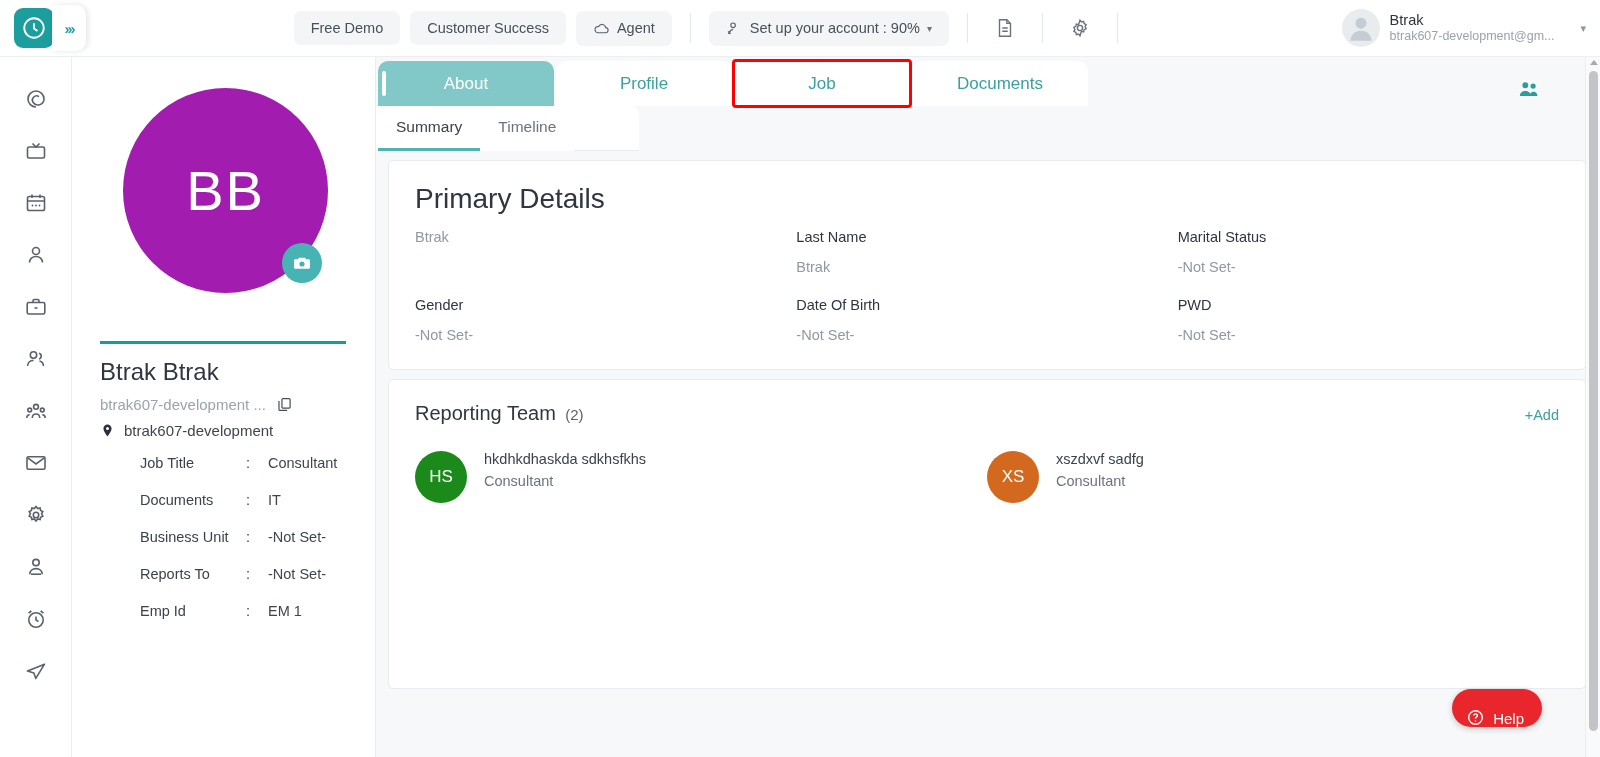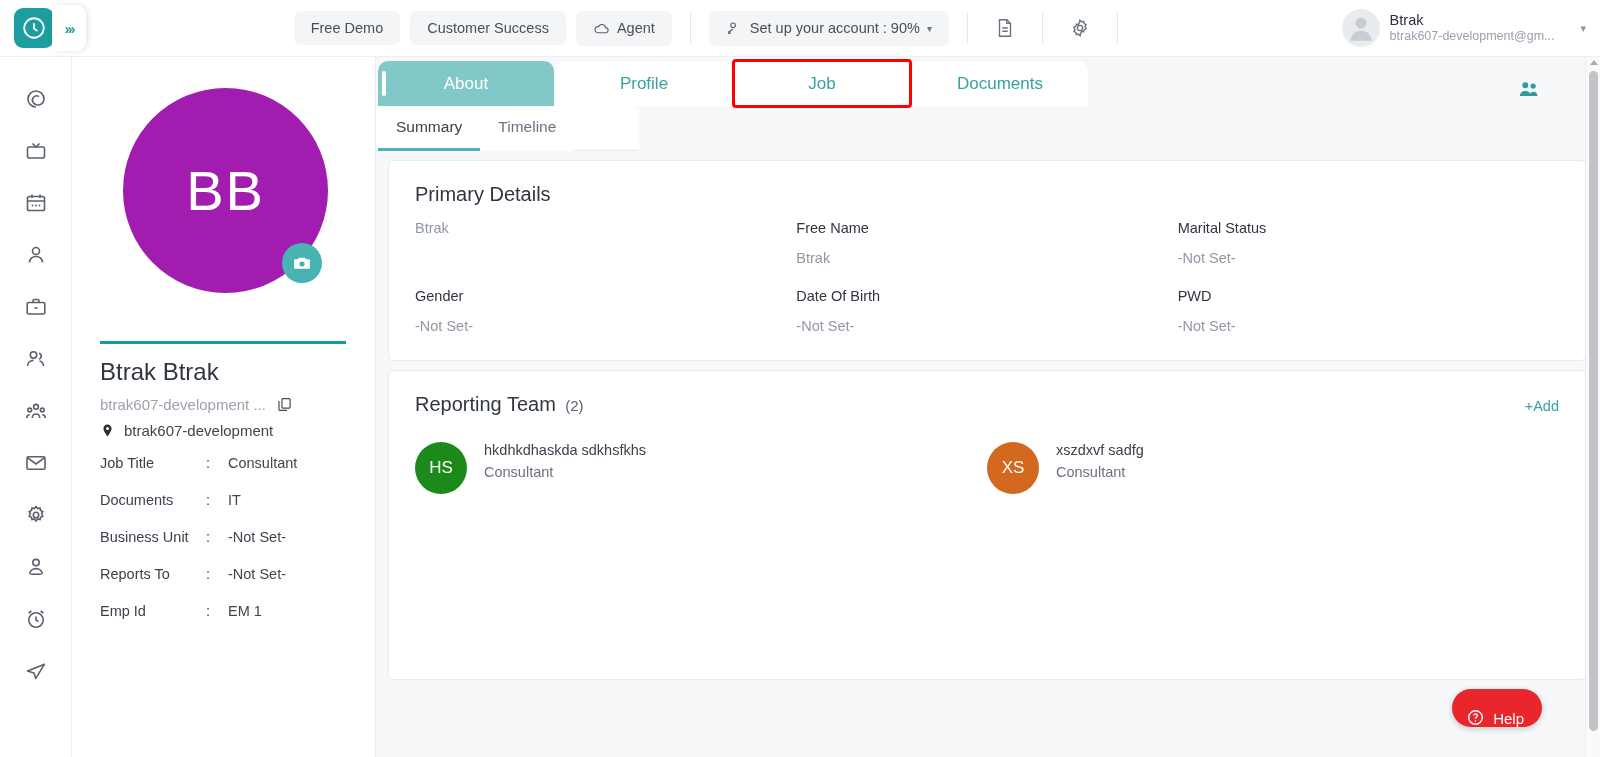--- a/index.html
+++ b/index.html
@@ -79,21 +79,21 @@
   .cam-badge {
     position: absolute; right: 6px; bottom: 10px; width: 40px; height: 40px;
     border-radius: 50%; background: #48b3b3; display: flex;
     align-items: center; justify-content: center; cursor: pointer;
   }
   .name-rule { height: 3px; background: #169c9c; margin: 48px 0 14px; width: 246px; }
   .pname { font-size: 24px; color: #2f3640; font-weight: normal; }
   .pmail-row { display: flex; align-items: center; gap: 10px; margin-top: 10px; }
   .pmail { font-size: 15px; color: #9ba3ad; }
   .ploc { display: flex; align-items: center; gap: 9px; margin-top: 9px; font-size: 15px; color: #3f4550; }
-  .kv-list { margin-top: 16px; }
+  .kv-list { margin-top: 16px; margin-left: 40px; }
   .kv { display: flex; align-items: center; font-size: 14.5px; margin-bottom: 21px; }
   .kv .k { width: 106px; color: #3b424d; }
   .kv .c { width: 22px; color: #3b424d; }
   .kv .v { color: #3f4550; }
 
   
   .main {
     position: absolute; top: 57px; left: 376px; width: 1224px; height: 700px;
     background: #f7f8fa;
   }
@@ -117,21 +117,21 @@
     padding: 0 18px; display: flex; align-items: center; font-size: 15.5px;
     color: #6b7280; cursor: pointer; border-bottom: 3px solid transparent;
   }
   .subtab.active { color: #3b424d; border-bottom-color: #4fb3b3; }
   .subtab-fill { flex: 1; border-bottom: 1px solid #e8eaed; }
 
   .card {
     background: #fff; border: 1px solid #e8eaed; border-radius: 5px;
     margin: 9px 14px 0 12px; padding: 22px 26px 26px;
   }
-  .card-title { font-size: 20px; color: #2f3640; margin-bottom: 14px; }
+  .card-title { font-size: 28px; color: #2f3640; margin-bottom: 14px; }
   .grid3 { display: grid; grid-template-columns: 1fr 1fr 1fr; row-gap: 22px; }
   .f-label { font-size: 14.5px; color: #2f3640; margin-bottom: 14px; }
   .f-value { font-size: 14.5px; color: #9098a3; }
 
   .team-head { display: flex; align-items: baseline; justify-content: space-between; }
   .team-title { font-size: 20px; color: #2f3640; }
   .team-count { font-size: 15px; color: #5b6270; margin-left: 5px; }
   .add-link { font-size: 14.5px; color: #3aa0a0; cursor: pointer; }
   .team-grid { display: grid; grid-template-columns: 1fr 1fr; margin-top: 26px; }
   .member { display: flex; align-items: flex-start; gap: 17px; }
@@ -410,21 +410,21 @@
       </svg>
     </div>
 
     <div class="card">
       <div class="card-title">Primary Details</div>
       <div class="grid3">
         <div>
           <div class="f-value">Btrak</div>
         </div>
         <div>
-          <div class="f-label">Free Name</div>
+          <div class="f-label">Last Name</div>
           <div class="f-value">Btrak</div>
         </div>
         <div>
           <div class="f-label">Marital Status</div>
           <div class="f-value">-Not Set-</div>
         </div>
         <div>
           <div class="f-label">Gender</div>
           <div class="f-value">-Not Set-</div>
         </div>

